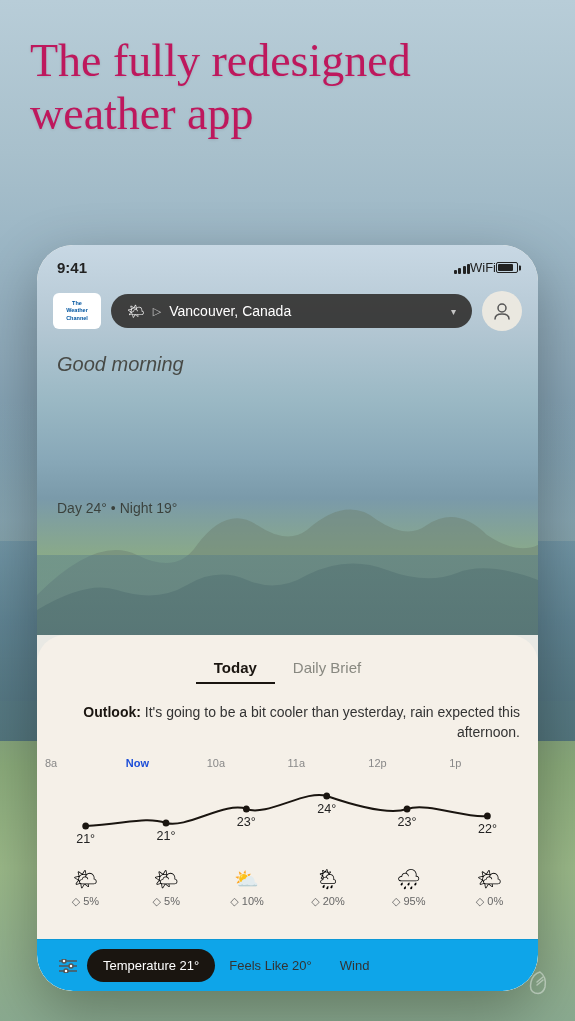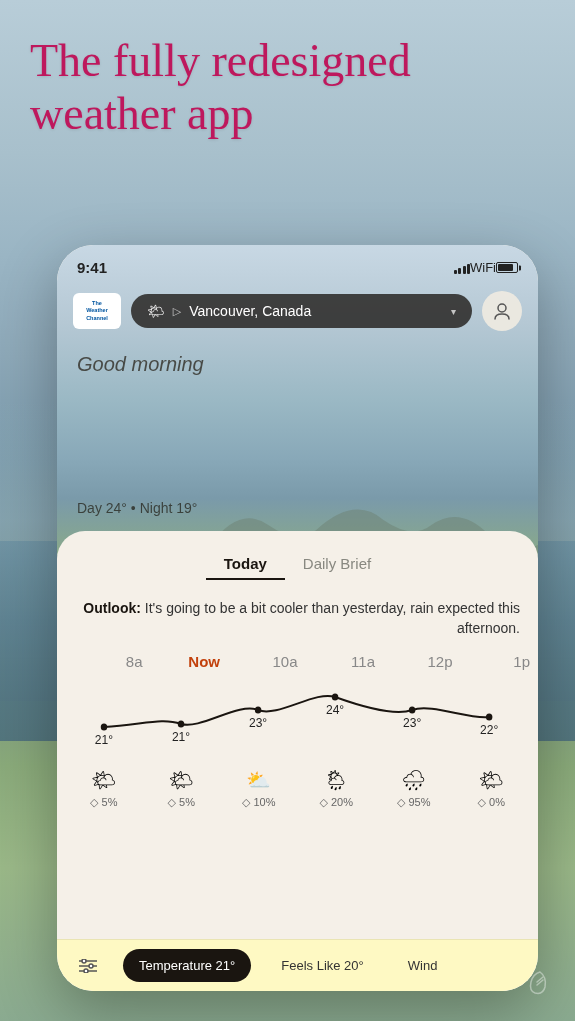--- a/index.html
+++ b/index.html
@@ -75,21 +75,20 @@
     .phone-mockup {
       position: absolute;
       top: 245px;
       left: 37px;
       right: 37px;
       bottom: 30px;
       background: rgba(245, 242, 235, 0.92);
       border-radius: 36px;
       overflow: hidden;
       box-shadow: 0 20px 60px rgba(0,0,0,0.3);
-      margin-left: 20px;
     }
 
     
     .phone-bg {
       position: absolute;
       top: 0; left: 0; right: 0;
       height: 390px;
       background: linear-gradient(
         180deg,
         #c8d8e4 0%,
@@ -257,21 +256,21 @@
       font-size: 14px;
       font-weight: 400;
     }
 
     
     .bottom-card {
       position: absolute;
       bottom: 0;
       left: 0;
       right: 0;
-      height: 460px;
+      height: 356px;
       background: #f5f0e8;
       border-radius: 28px 28px 36px 36px;
     }
 
     
     .tabs {
       display: flex;
       align-items: center;
       justify-content: center;
       padding: 18px 20px 10px;
@@ -311,30 +310,30 @@
     
     .time-labels {
       display: flex;
       align-items: center;
       padding: 0 8px;
       gap: 0;
     }
 
     .time-label {
       flex: 1;
-      text-align: right;
-      font-size: 15px;
+      text-align: left;
+      font-size: 11px;
       color: #888;
       font-weight: 400;
       padding: 2px 0;
     }
 
     .time-label.now {
       font-weight: 600;
-      color: #c2410c;
+      color: #1d4ed8;
     }
 
     
     .temp-graph {
       position: relative;
       height: 90px;
       margin: 0 8px;
     }
 
     .temp-graph svg {
@@ -371,25 +370,25 @@
       color: #666;
     }
 
     
     .filter-bar {
       position: absolute;
       bottom: 0;
       left: 0;
       right: 0;
       height: 52px;
-      background: #fef9c3;
+      background: #0ea5e9;
       border-top: 1px solid rgba(0,0,0,0.08);
       display: flex;
       align-items: center;
-      gap: 16px;
+      gap: 0;
       padding: 0 12px;
       border-radius: 0 0 36px 36px;
     }
 
     .filter-btn {
       display: flex;
       align-items: center;
       justify-content: center;
       padding: 8px 10px;
       color: #666;

